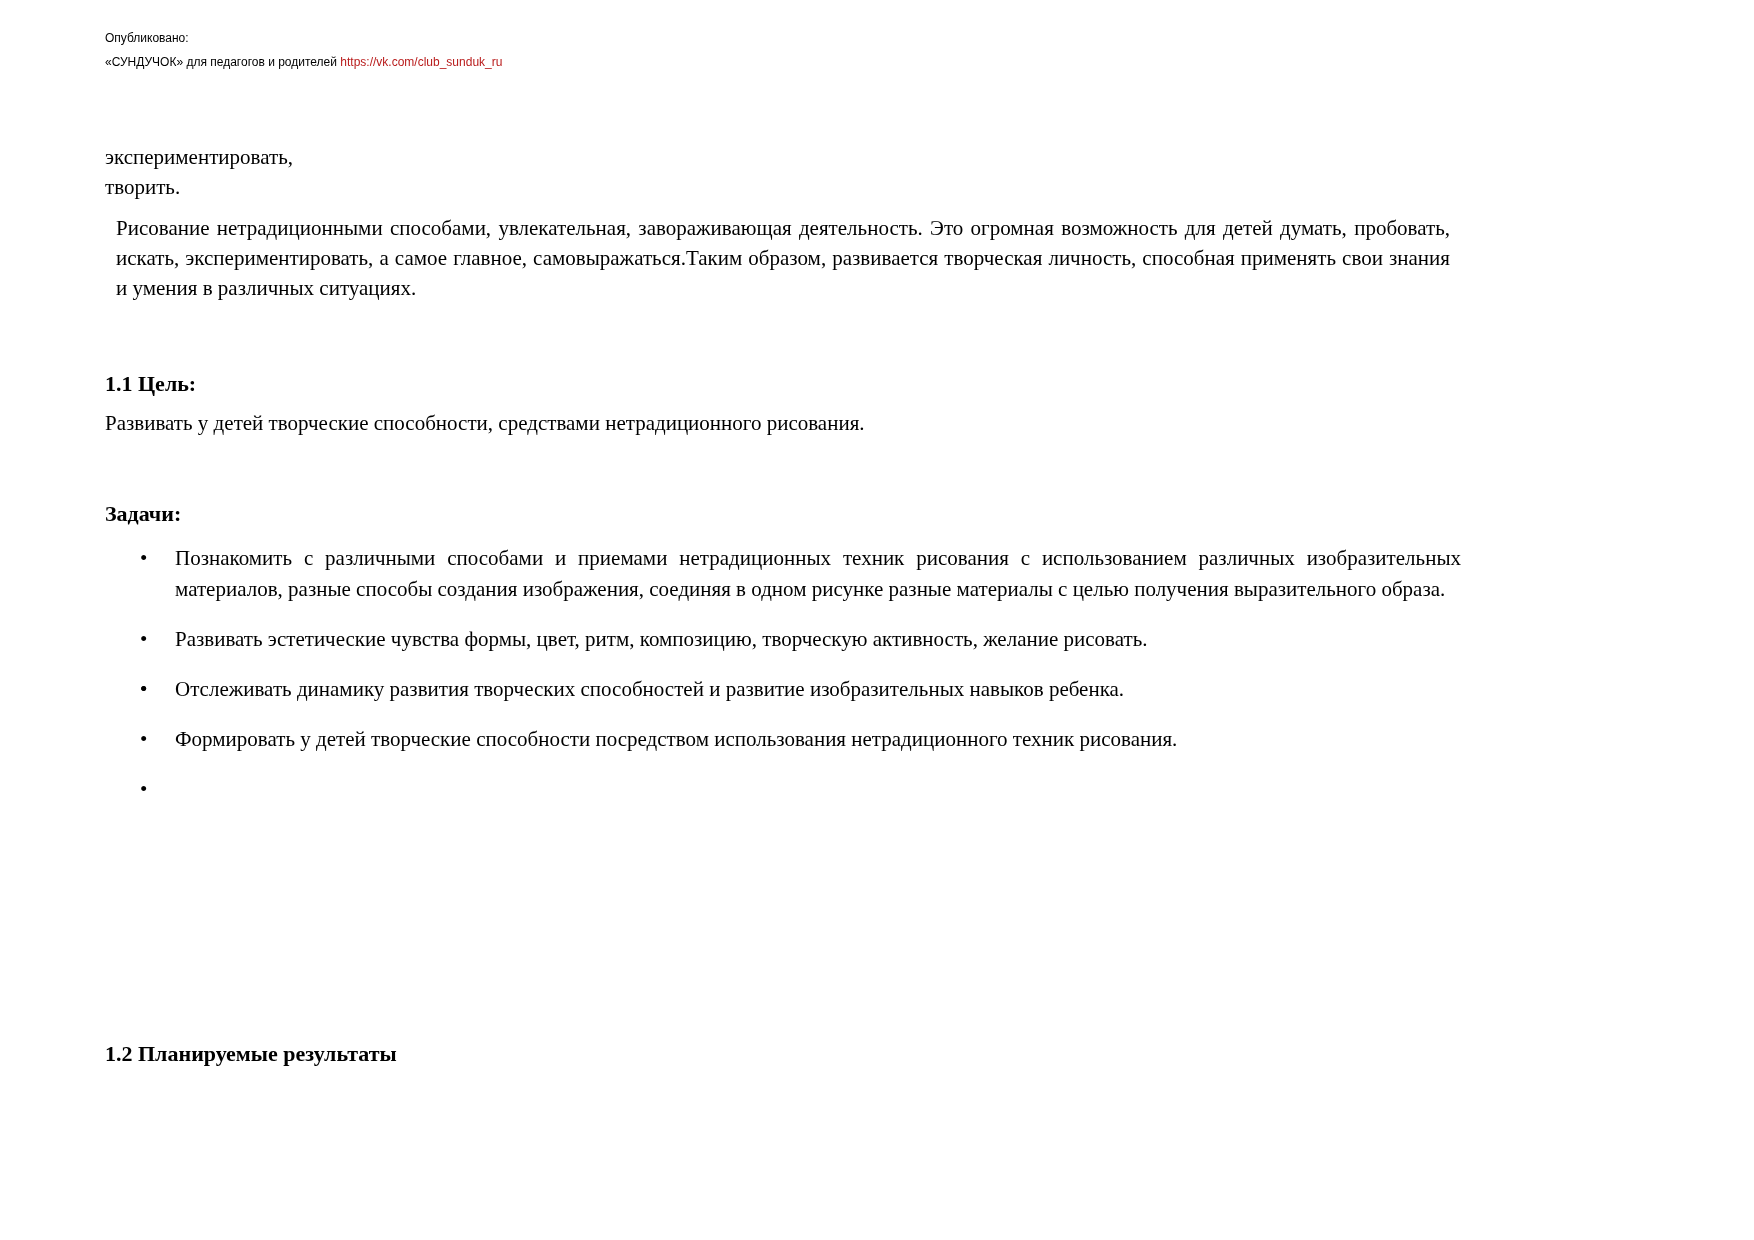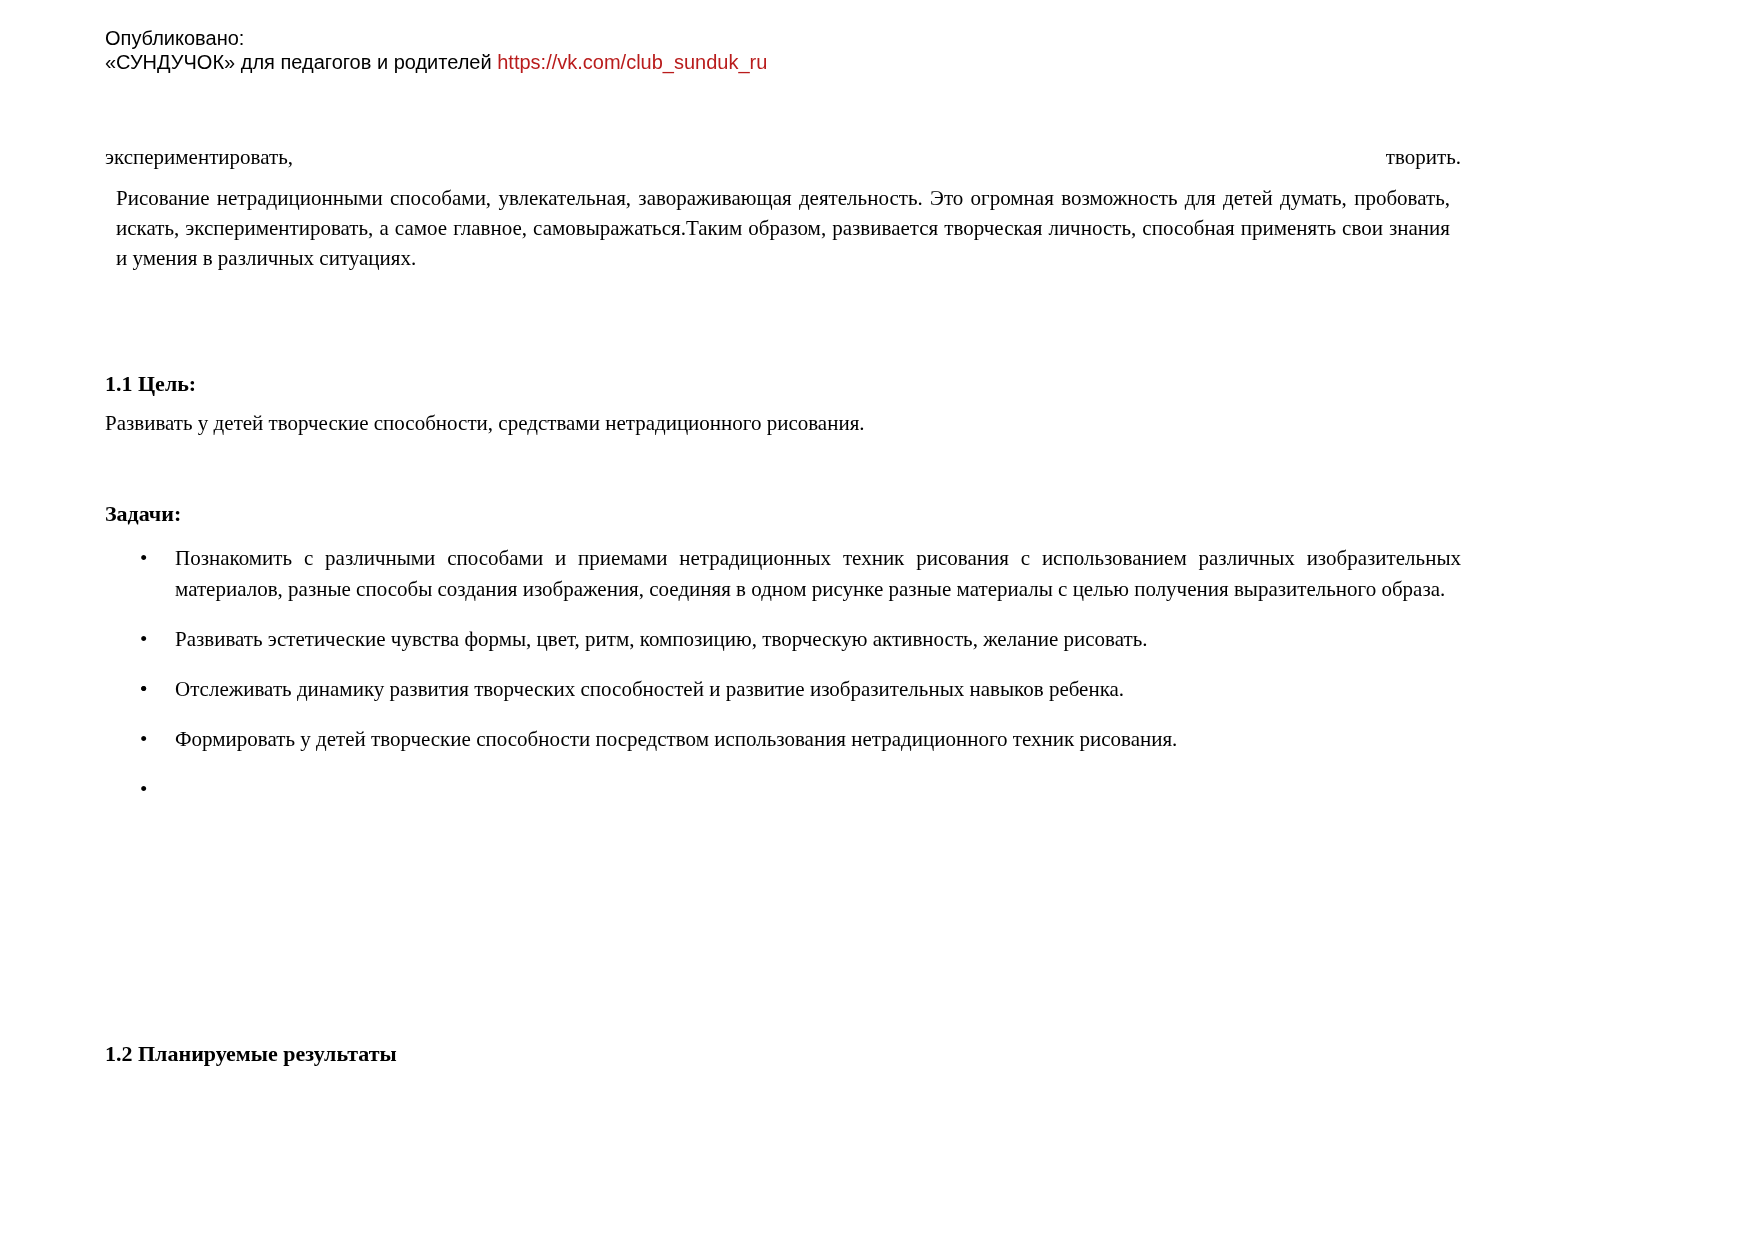--- a/index.html
+++ b/index.html
@@ -14,39 +14,39 @@
     background: #ffffff;
     color: #000000;
     font-family: "Liberation Serif", serif;
     overflow: hidden;
   }
   .doc-header {
     position: absolute;
     left: 105px;
     top: 26px;
     font-family: "Liberation Sans", sans-serif;
-    font-size: 20px;
+    font-size: 12px;
     line-height: 24px;
     color: #000000;
   }
   .doc-header .hline { white-space: nowrap; }
   .vk-link { color: #b91c1c; text-decoration: none; }
 
   .content-block {
     position: absolute;
     left: 105px;
     width: 1356px;
     font-size: 21px;
     line-height: 30px;
   }
   .intro { top: 142px; }
   .split-line {
     display: flex;
-    justify-content: space-between;
     width: 100%;
+    flex-direction: column;
   }
   .para-justify {
     text-align: justify;
     text-justify: inter-word;
     margin: 11px;
   }
   .heading {
     font-weight: bold;
     font-size: 22px;
     line-height: 28px;

